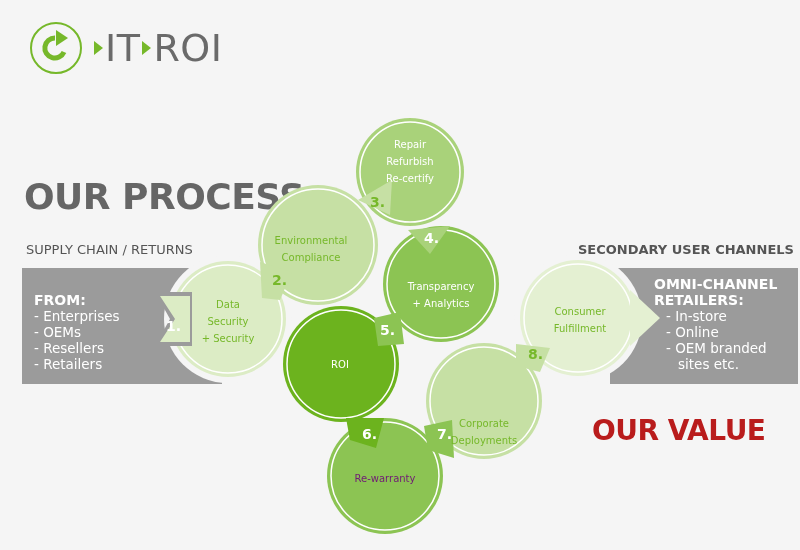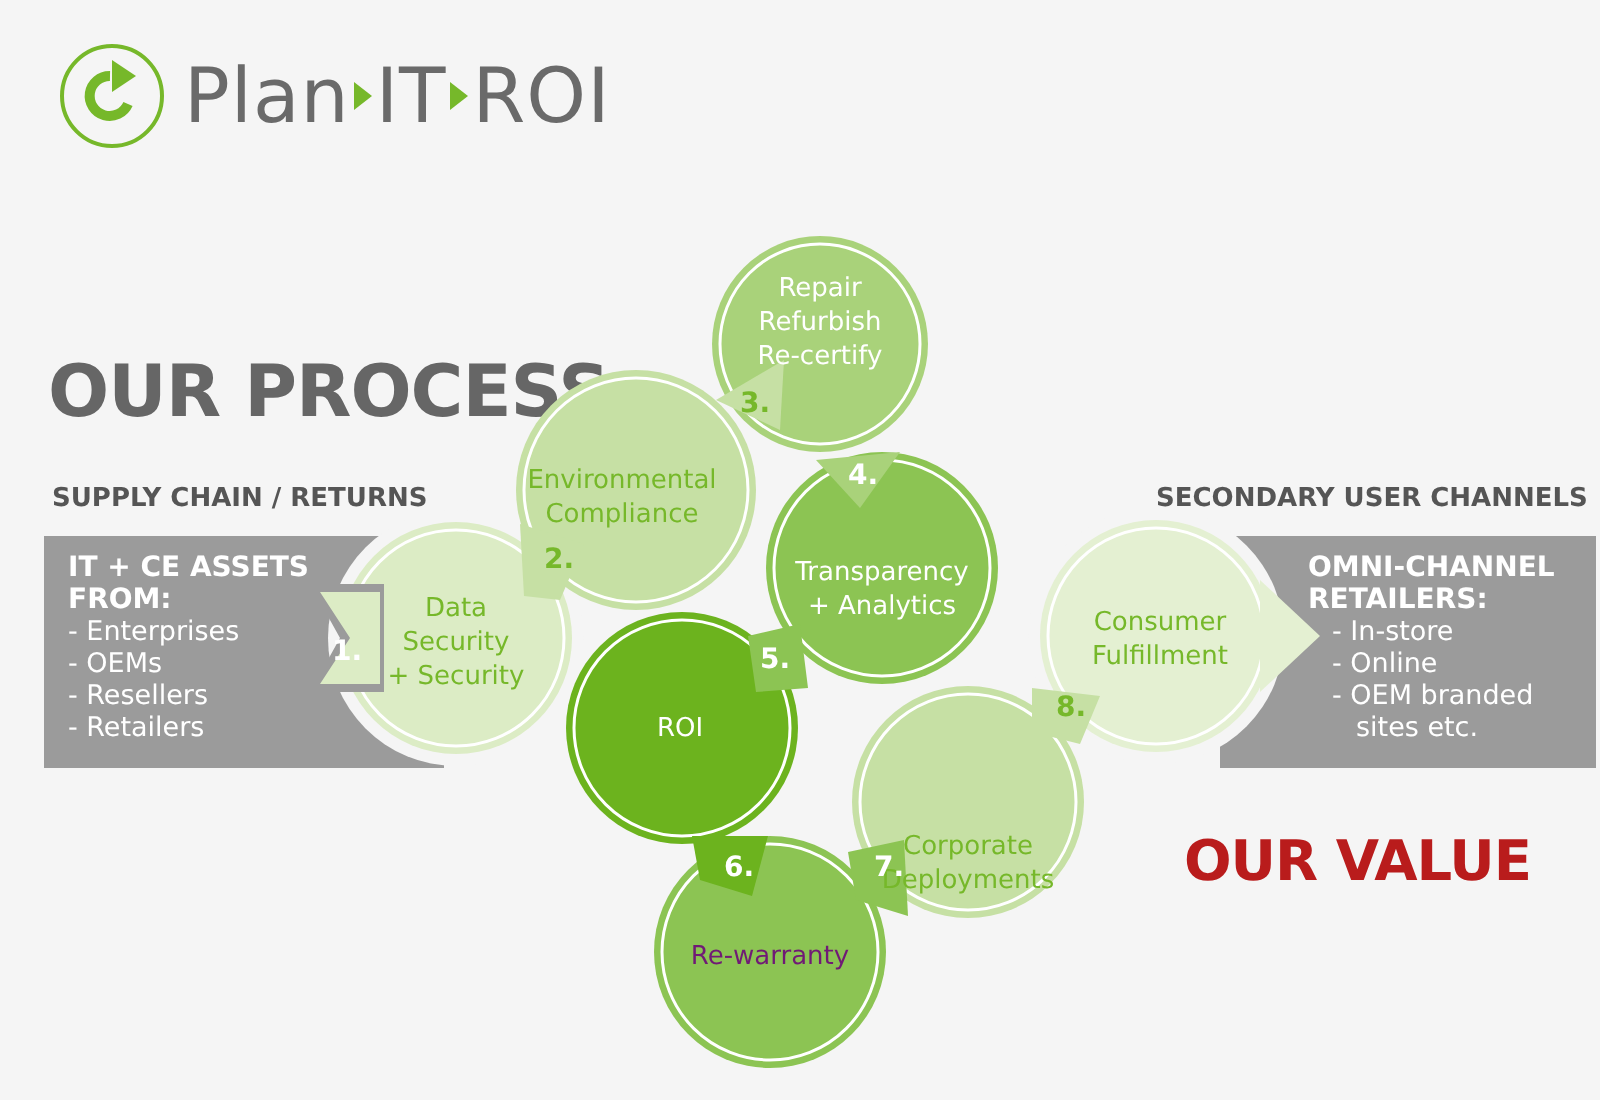--- a/index.html
+++ b/index.html
@@ -3,41 +3,40 @@
 <meta charset="utf-8">
 <style>
   html,body{margin:0;padding:0;}
   body{width:800px;height:550px;background:#f5f5f5;position:relative;overflow:hidden;font-family:"DejaVu Sans","Liberation Sans",sans-serif;}
   .logo{position:absolute;left:28px;top:20px;display:flex;align-items:center;}
   .logo-icon{width:56px;height:56px;}
   .logo-text{font-family:"DejaVu Sans",sans-serif;font-size:38px;color:#6a6a6a;margin-left:8px;letter-spacing:0.5px;display:flex;align-items:center;}
   .tri{display:inline-block;width:0;height:0;border-top:7px solid transparent;border-bottom:7px solid transparent;border-left:9px solid #76b82a;margin:0 2px;}
   .h-process{position:absolute;left:24px;top:176px;font-size:36px;font-weight:bold;color:#666666;letter-spacing:-0.5px;}
   .h-value{position:absolute;left:592px;top:414px;font-size:28px;font-weight:bold;color:#b91c1c;letter-spacing:-0.5px;}
-  .sub-left{position:absolute;left:26px;top:242px;font-size:13px;font-weight:bold;color:#555;}
+  .sub-left{position:absolute;left:26px;top:242px;font-size:13px;font-weight:normal;color:#555;}
   .sub-right{position:absolute;left:578px;top:242px;font-size:13px;font-weight:bold;color:#555;text-align:right;}
   .graybox-l{position:absolute;left:22px;top:268px;width:200px;height:116px;background:#9b9b9b;}
   .graybox-r{position:absolute;left:610px;top:268px;width:188px;height:116px;background:#9b9b9b;}
   .gtext{position:absolute;color:#fff;font-size:13.5px;line-height:16px;}
   .gtext b{font-size:14px;}
   svg.diagram{position:absolute;left:0;top:0;}
-  .clabel{position:absolute;text-align:center;font-size:13px;line-height:17px;}
+  .clabel{position:absolute;text-align:center;font-size:10px;line-height:17px;}
   .num{position:absolute;font-weight:bold;font-size:14px;}
 </style>
 </head>
 <body>
 
 <div class="logo">
   <svg class="logo-icon" viewBox="0 0 56 56">
     <circle cx="28" cy="28" r="25" fill="none" stroke="#76b82a" stroke-width="2"></circle>
     <path d="M36 32 A10 10 0 1 1 27 18" fill="none" stroke="#76b82a" stroke-width="5"></path>
     <polygon points="28,10 28,26 40,18" fill="#76b82a"></polygon>
   </svg>
   <div class="logo-text">
-    <span>Plan</span>
     <span class="tri"></span>
     <span>IT</span>
     <span class="tri"></span>
     <span>ROI</span>
   </div>
 </div>
 
 <div class="h-process">OUR PROCESS</div>
 <div class="sub-left">SUPPLY CHAIN / RETURNS</div>
 <div class="sub-right">SECONDARY USER CHANNELS</div>
@@ -94,21 +93,21 @@
   <g>
     <circle cx="578" cy="318" r="64" fill="#f5f5f5"></circle>
     <circle cx="578" cy="318" r="58" fill="#e4f0d2"></circle>
     <circle cx="578" cy="318" r="54" fill="none" stroke="#fff" stroke-width="1.5"></circle>
     <polygon points="630,290 660,318 630,346" fill="#e4f0d2"></polygon>
     <polygon points="516,344 550,348 540,372 516,366" fill="#c6e0a4"></polygon>
   </g>
 </svg>
 
 <div class="gtext" style="left:34px;top:276px;">
-  <b>IT + CE ASSETS</b><br>
+  <br>
   <b>FROM:</b><br>
   <span>- Enterprises</span><br>
   <span>- OEMs</span><br>
   <span>- Resellers</span><br>
   <span>- Retailers</span>
 </div>
 
 <div class="gtext" style="left:654px;top:276px;">
   <b>OMNI-CHANNEL</b><br>
   <b>RETAILERS:</b><br>

